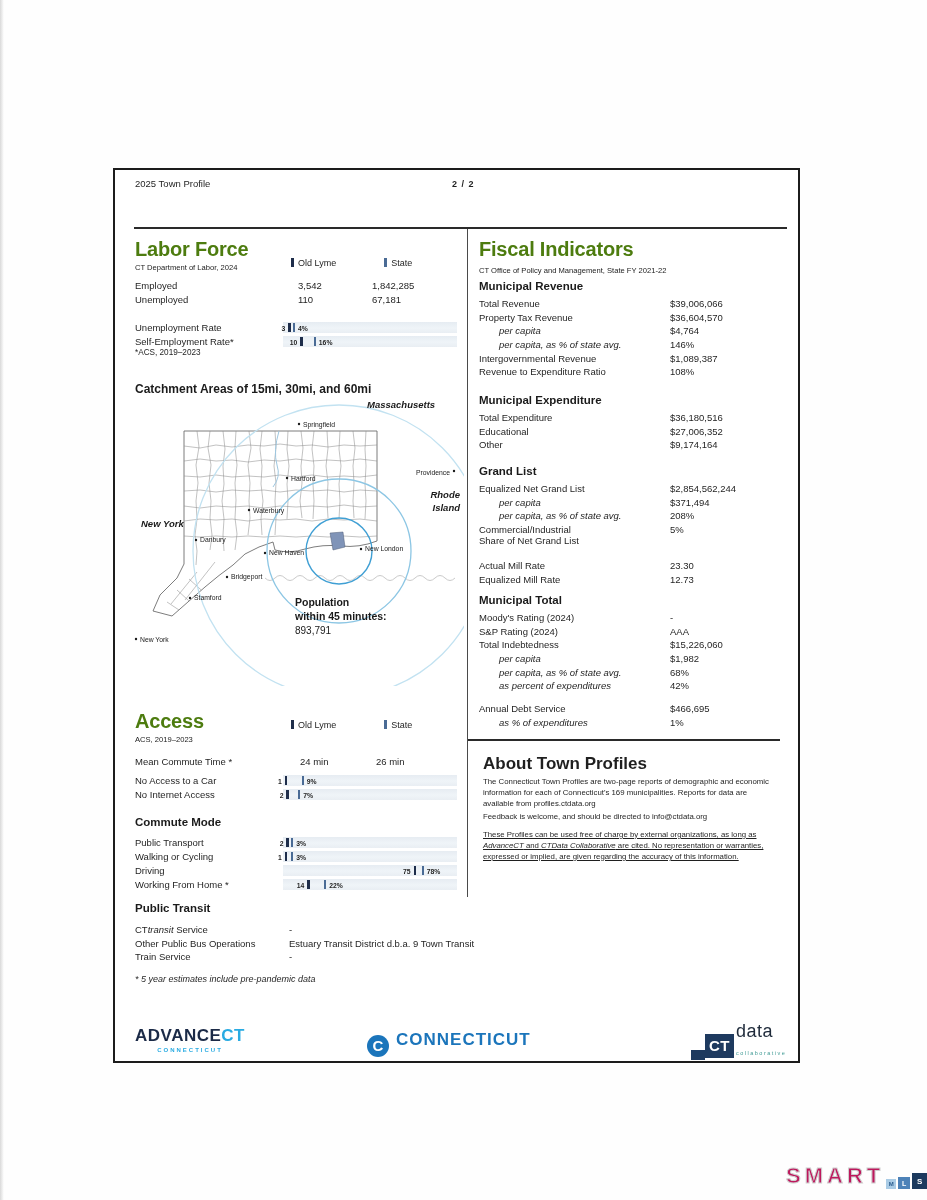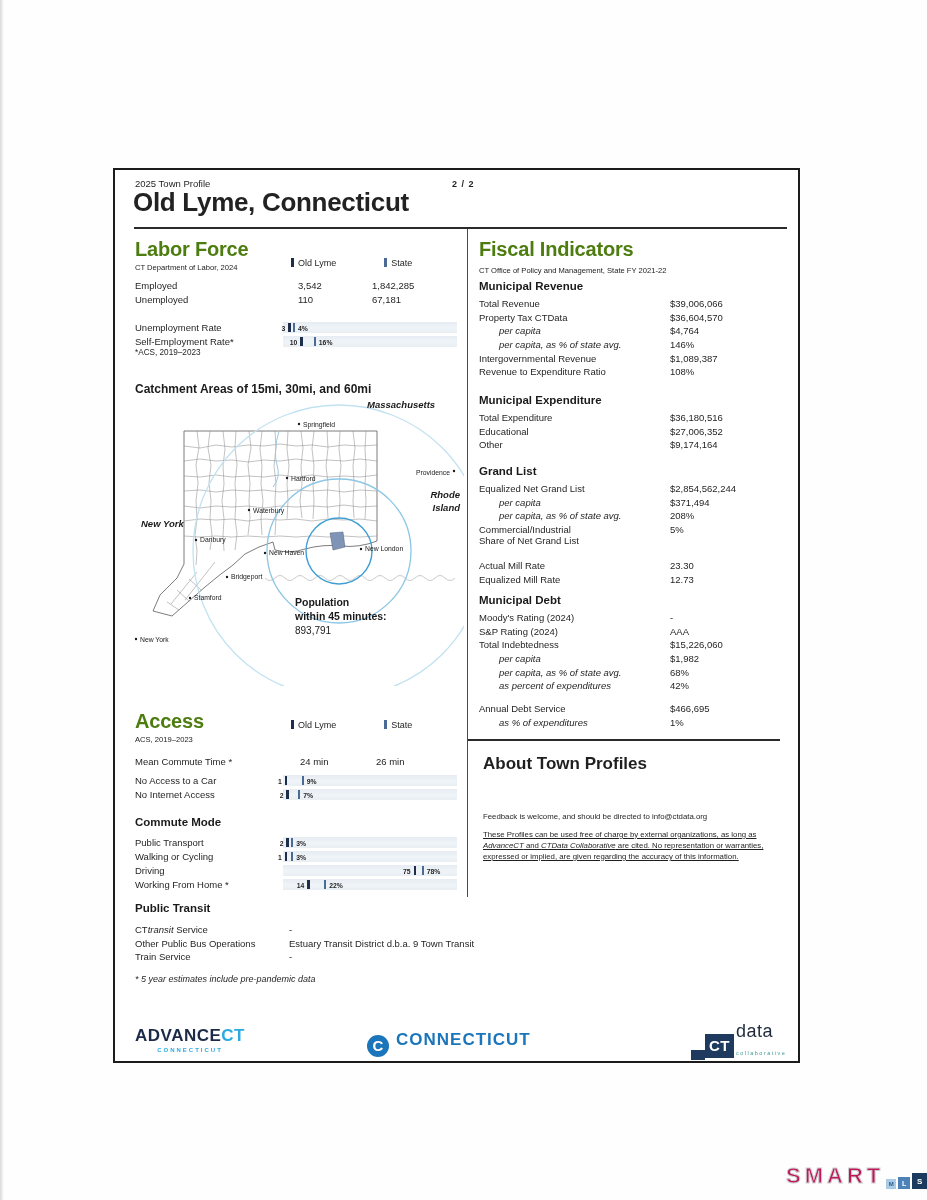--- a/index.html
+++ b/index.html
@@ -89,21 +89,20 @@
 </style>
 </head>
 <body>
 
 <div class="scan-edge"></div>
 
 <div class="page">
 
   <div class="abs profile-label">2025 Town Profile</div>
   <div class="abs page-num">2 / 2</div>
-  <div class="abs doc-title">Old Lyme, Connecticut</div>
   <div class="abs hrule"></div>
   <div class="abs vdivider"></div>
 
   <div class="col col-left">
     <div class="abs sec-head" style="left:0;top:2px;">Labor Force</div>
     <div class="abs sec-src" style="left:0;top:27px;">CT Department of Labor, 2024</div>
     <div class="abs legend" style="left:156px;top:22px;">
       <span class="tick tick-town-c"></span><span>Old Lyme</span>
       <span style="display:inline-block;width:43px;"></span>
       <span class="tick tick-state-c"></span><span>State</span>
@@ -310,21 +309,21 @@
     <div class="abs sec-head" style="left:0;top:2px;">Fiscal Indicators</div>
     <div class="abs sec-src" style="left:0;top:30px;">CT Office of Policy and Management, State FY 2021-22</div>
 
     <div class="abs sub-head" style="left:0;top:44px;">Municipal Revenue</div>
     <div class="abs" style="left:0;top:62px;width:306px;">
         <div class="frow">
           <span class="flabel">Total Revenue</span>
           <span class="fvalue">$39,006,066</span>
         </div>
         <div class="frow">
-          <span class="flabel">Property Tax CTData</span>
+          <span class="flabel">Property Tax Revenue</span>
           <span class="fvalue">$36,604,570</span>
         </div>
         <div class="frow indent">
           <span class="flabel">per capita</span>
           <span class="fvalue">$4,764</span>
         </div>
         <div class="frow indent">
           <span class="flabel">per capita, as % of state avg.</span>
           <span class="fvalue">146%</span>
         </div>
@@ -375,21 +374,21 @@
         <div class="frow gap">
           <span class="flabel">Actual Mill Rate</span>
           <span class="fvalue">23.30</span>
         </div>
         <div class="frow">
           <span class="flabel">Equalized Mill Rate</span>
           <span class="fvalue">12.73</span>
         </div>
       </div>
 
-    <div class="abs sub-head" style="left:0;top:358px;">Municipal Debt</div>
+    <div class="abs sub-head" style="left:0;top:358px;">Municipal Total</div>
     <div class="abs" style="left:0;top:376px;width:306px;">
         <div class="frow">
           <span class="flabel">Moody's Rating (2024)</span>
           <span class="fvalue">-</span>
         </div>
         <div class="frow">
           <span class="flabel">S&amp;P Rating (2024)</span>
           <span class="fvalue">AAA</span>
         </div>
         <div class="frow">
@@ -413,20 +412,21 @@
           <span class="fvalue">$466,695</span>
         </div>
         <div class="frow indent">
           <span class="flabel">as % of expenditures</span>
           <span class="fvalue">1%</span>
         </div>
       </div>
 
     <div class="abs about-rule"></div>
     <div class="abs about-head" style="left:4px;top:518px;">About Town Profiles</div>
+    <div class="abs about-p" style="left:4px;top:541px;">The Connecticut Town Profiles are two-page reports of demographic and economic information for each of Connecticut's 169 municipalities. Reports for data are available from  profiles.ctdata.org</div>
     <div class="abs about-p" style="left:4px;top:576px;">Feedback is welcome, and should be directed to  info@ctdata.org</div>
     <div class="abs about-p" style="left:4px;top:594px;text-decoration:underline;"><span>These Profiles can be used free of charge by external organizations, as long as </span><span class="em">AdvanceCT</span><span> and </span><span class="em">CTData Collaborative</span><span> are cited. No representation or warranties, expressed or implied, are given regarding the accuracy of this information.</span></div>
   </div>
 
   <div class="abs logo-advance">
     <div class="adv-line"><span class="adv-w1">ADVANCE</span><span class="adv-w2">CT</span></div>
     <div class="adv-sub">CONNECTICUT</div>
   </div>
   <div class="abs logo-ct">
     <span class="ct-circle">C</span><span class="ct-name">CONNECTICUT</span>

